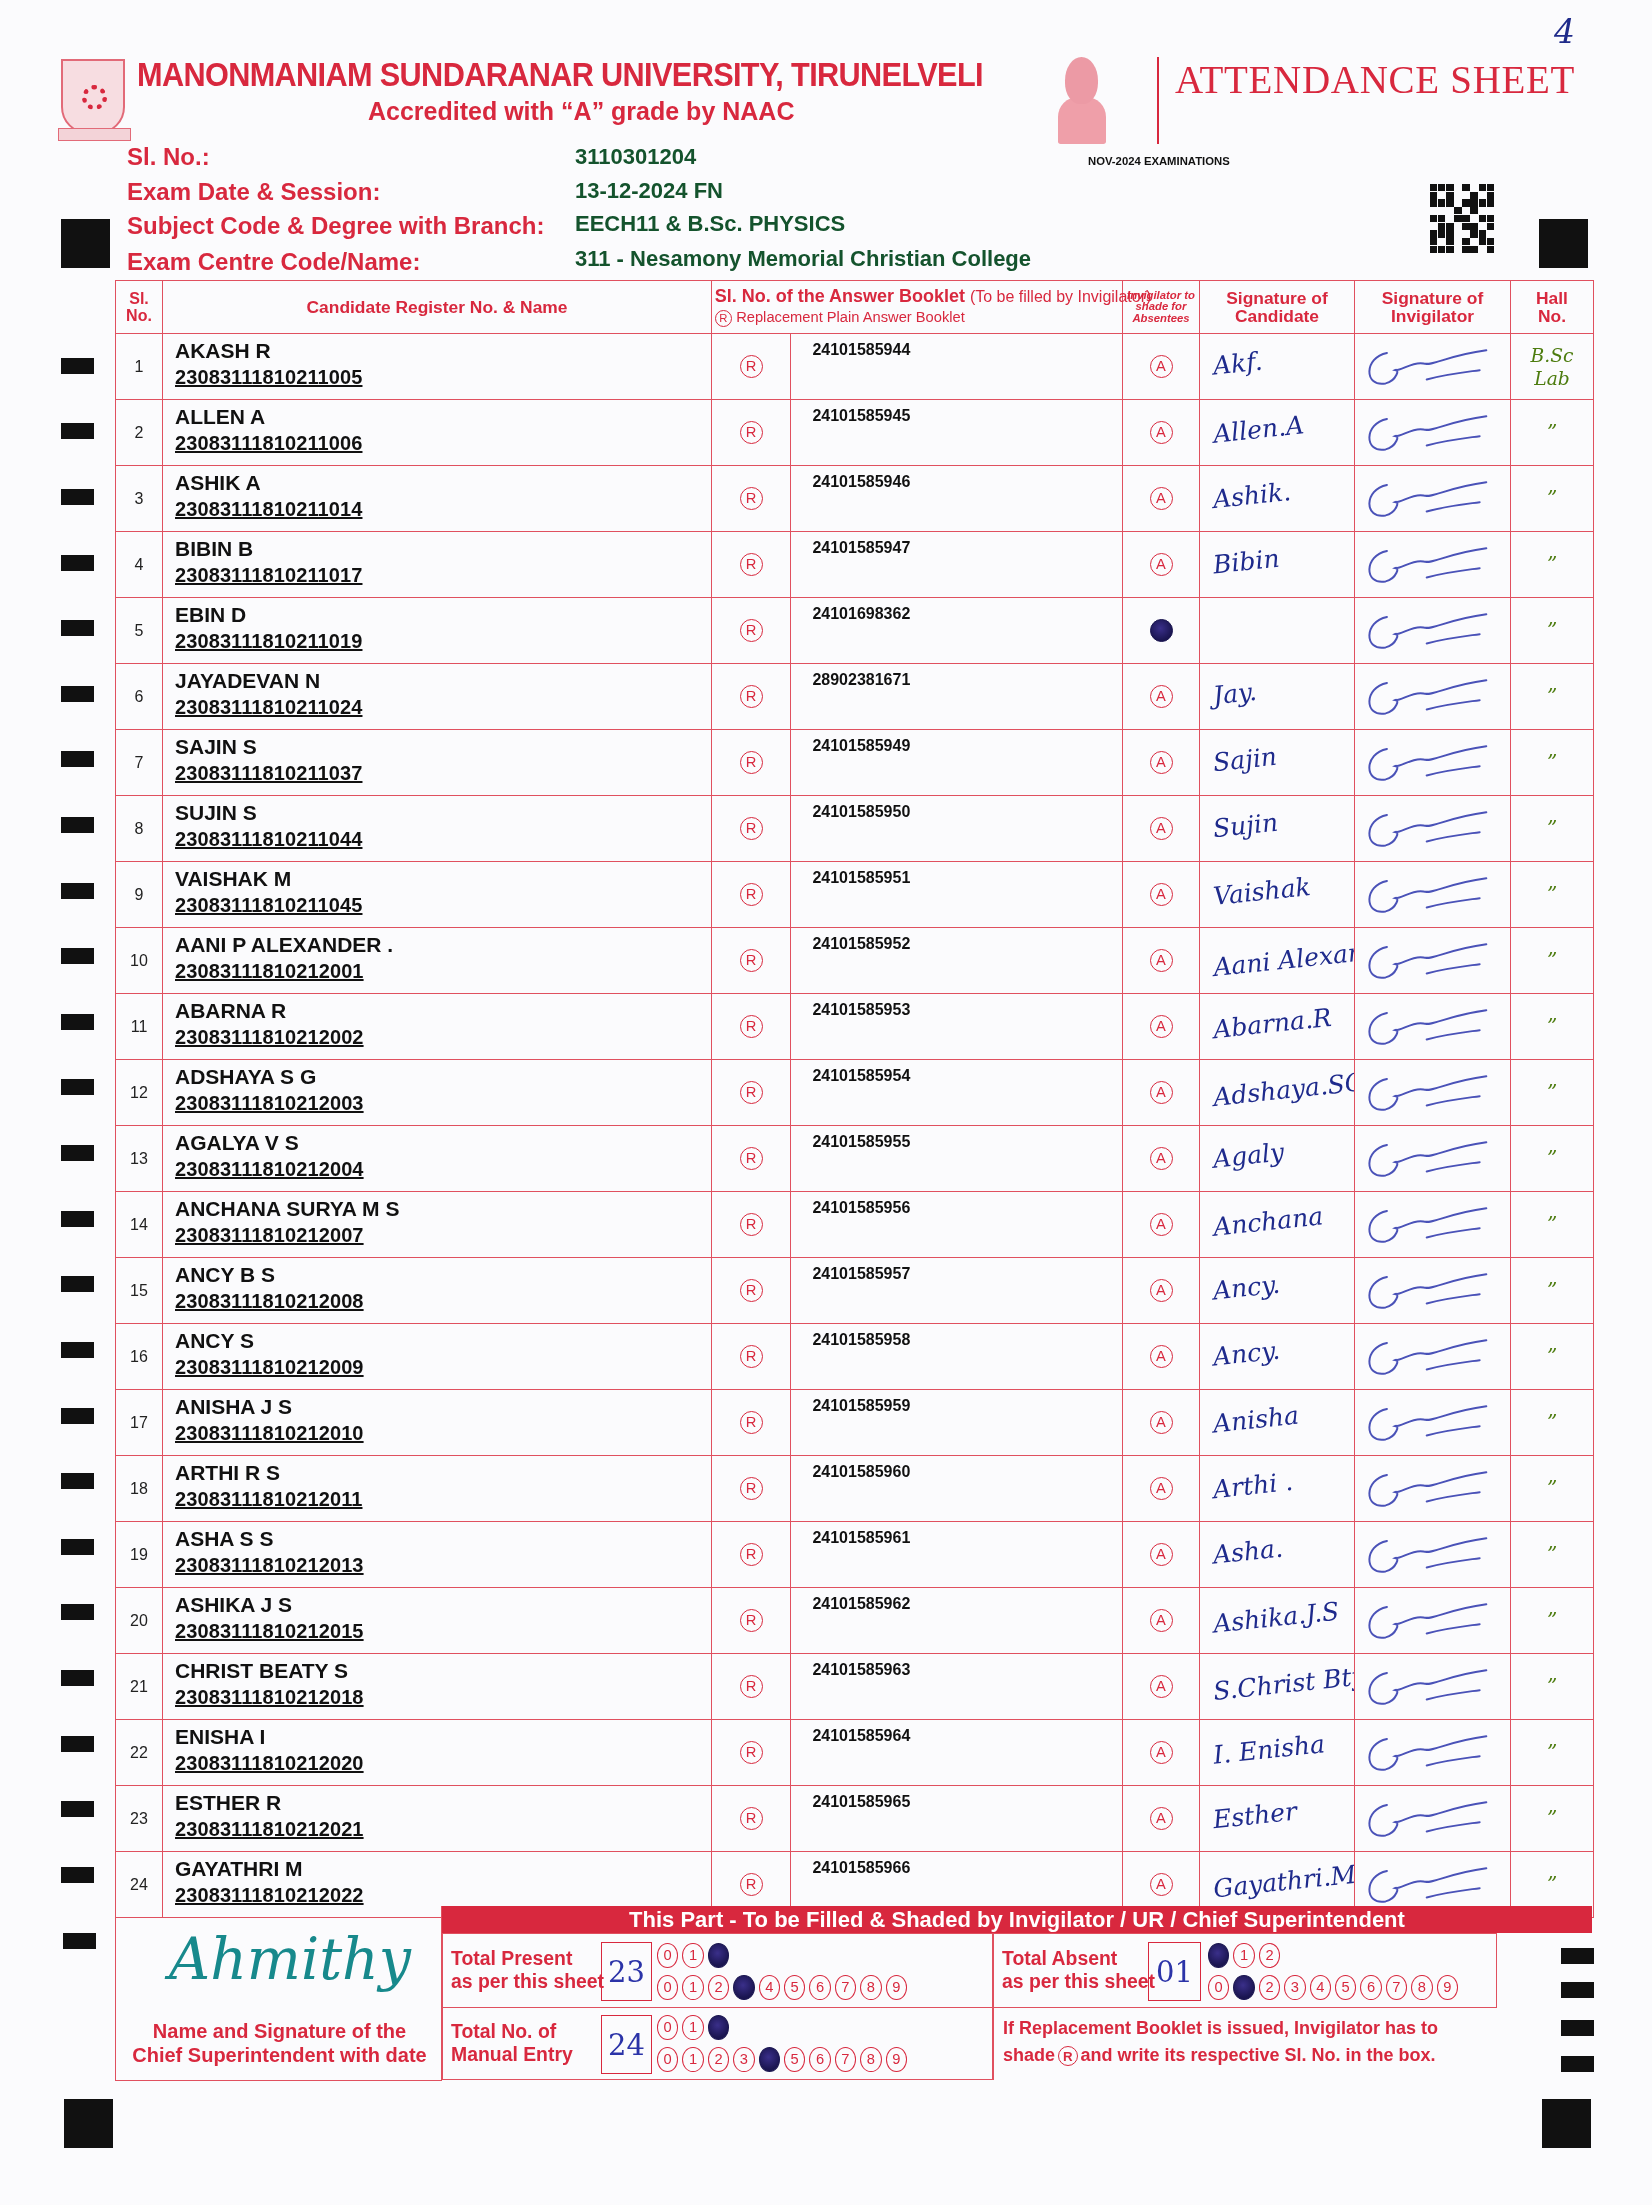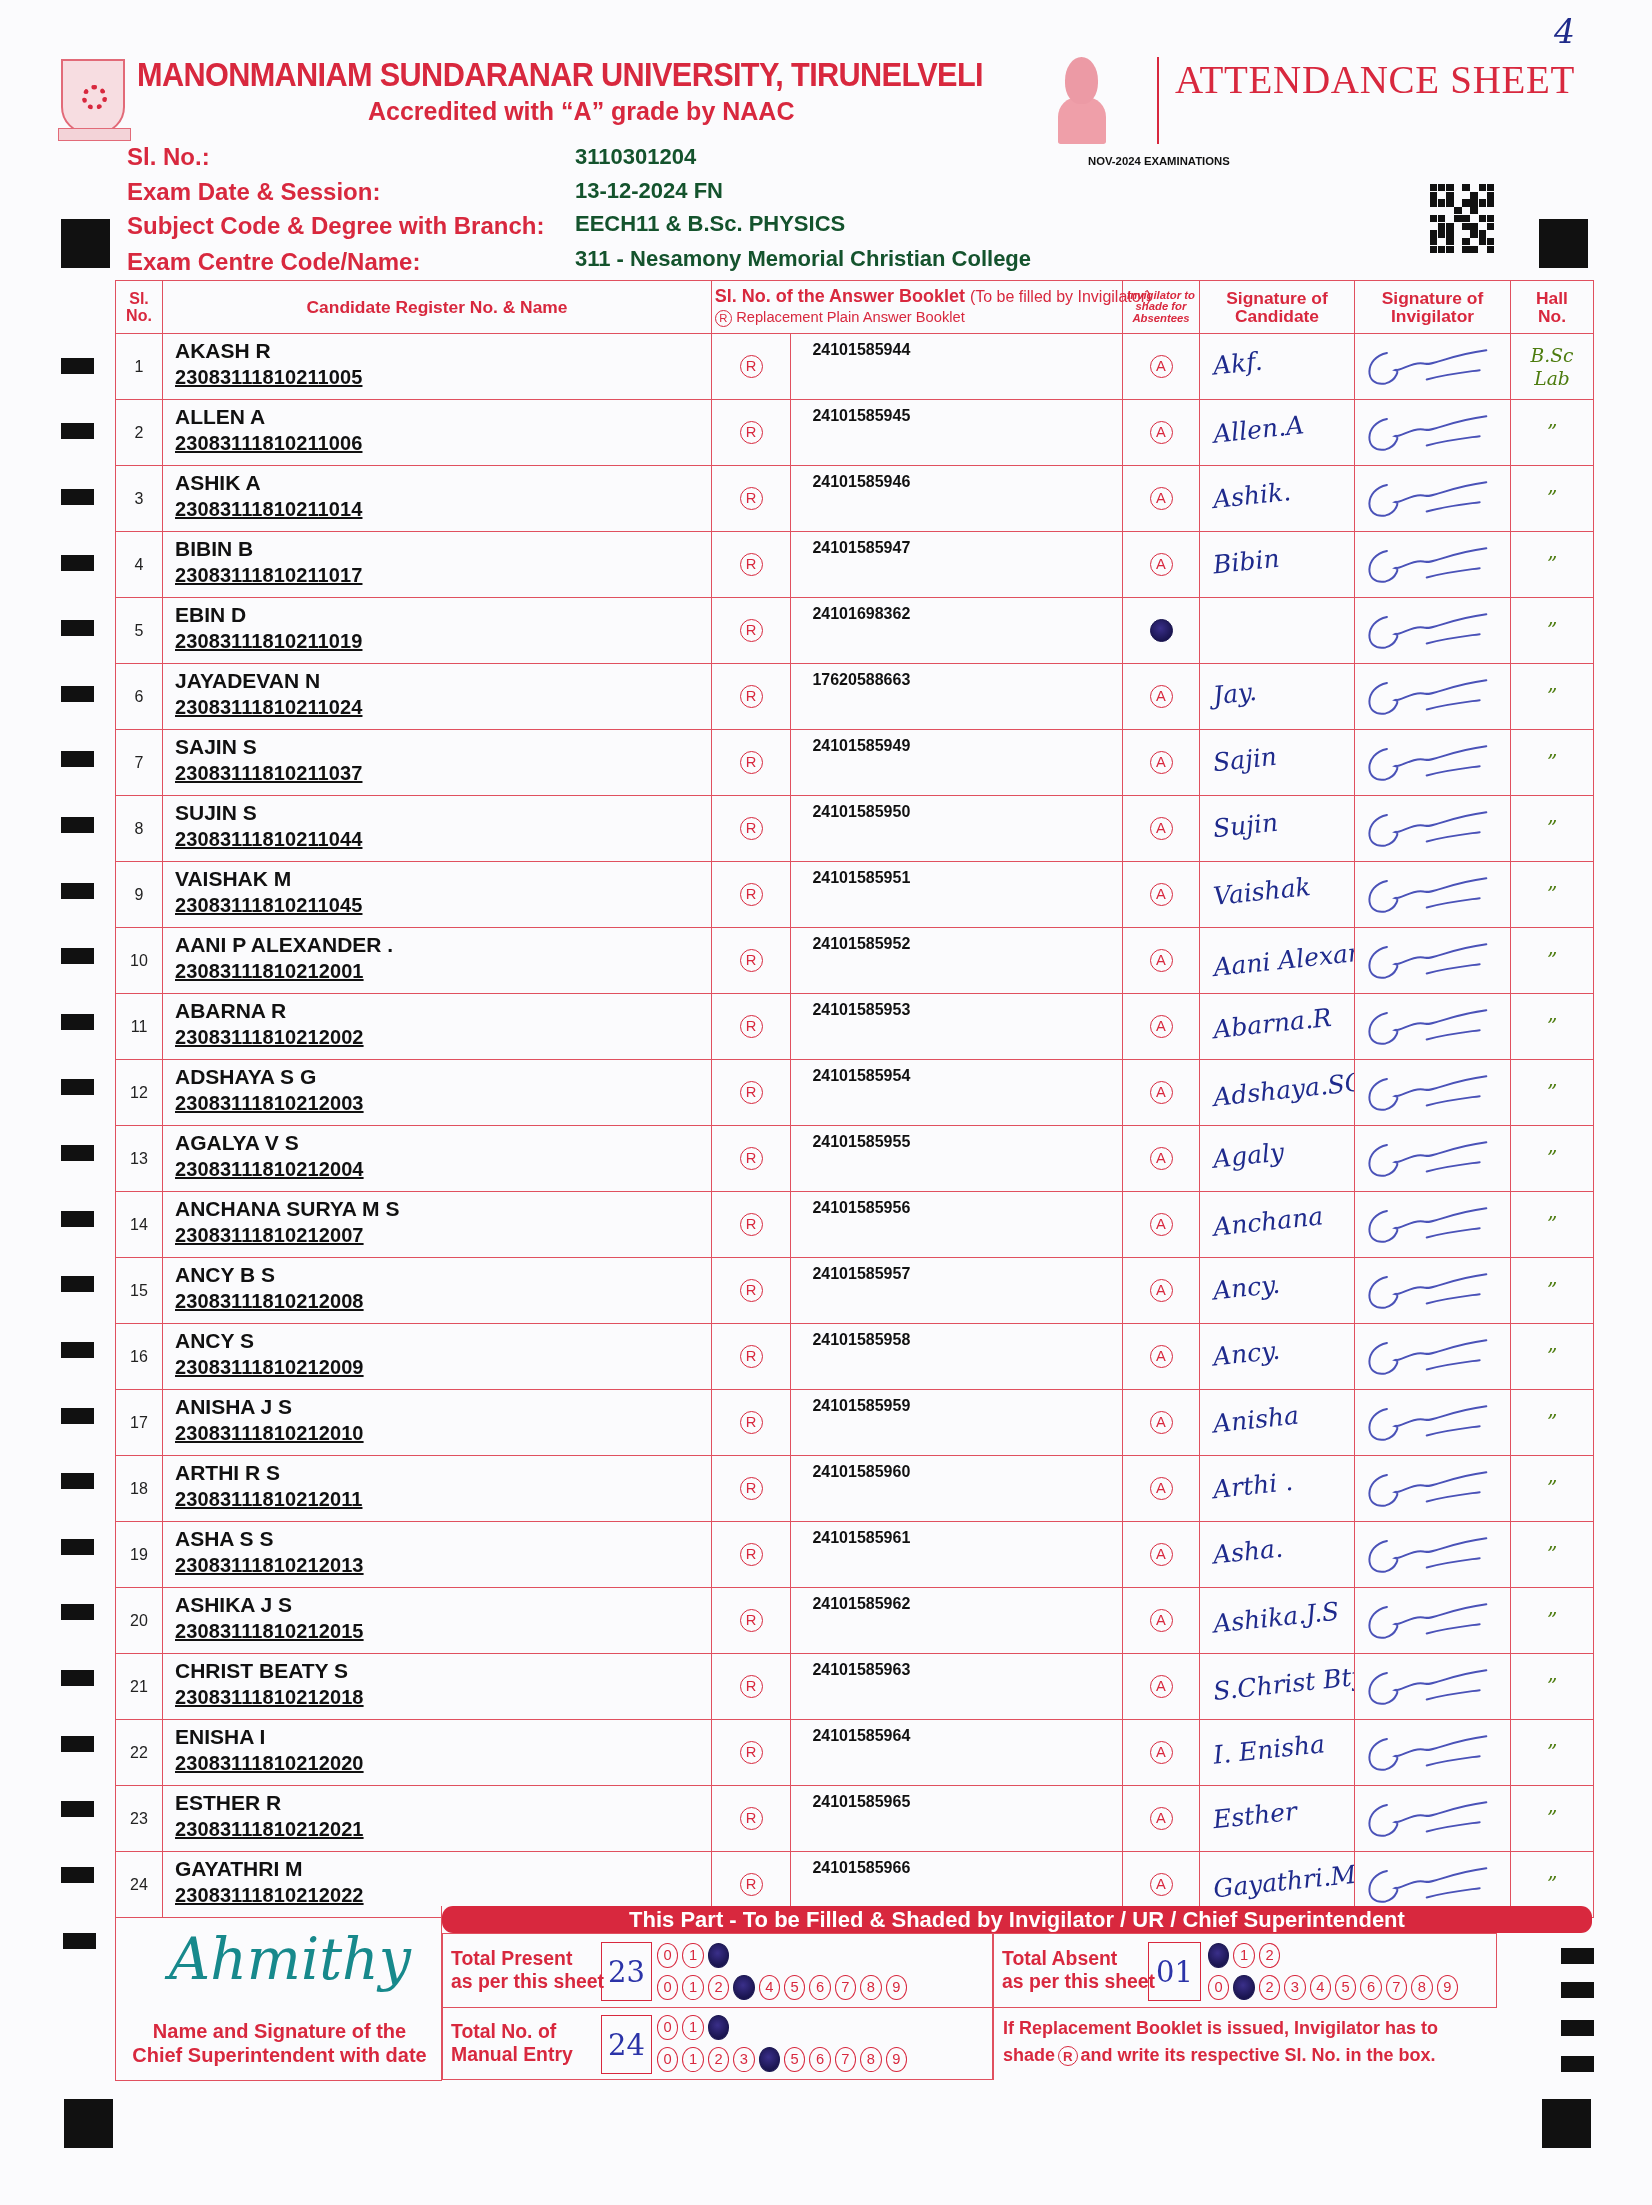--- a/index.html
+++ b/index.html
@@ -50,21 +50,21 @@
   .sig span { position:absolute; left: 13.3px; top: 14.7px; font-family: "DejaVu Serif", serif; font-style: italic; font-size: 25px; color: #1e2a8c; white-space: nowrap; transform: rotate(-6deg); }
   .inv-sig { position: relative; }
   .inv-sig svg { position:absolute; left: 5.3px; top: 6.7px; }
   .hall { text-align:center; font-family: "DejaVu Serif", serif; font-style: italic; color: #4d7c0f; font-size: 20px; line-height: 23px; }
 
   
   .bottom { left: 115px; top: 1906px; width: 1477px; height: 175px; position:absolute; }
   .cs-box { position:absolute; left: 0; top: 0; width: 327px; height: 175px; border: 1.3px solid #e0505f; border-top: none; }
   .cs-sig { position:absolute; left: 53px; top: 20px; font-family: "DejaVu Serif", serif; font-style: italic; font-size: 57px; color: #17898c; white-space: nowrap; }
   .cs-label { position:absolute; left: 0; top: 113px; width: 327px; text-align:center; color:#d8283e; font-weight:bold; font-size: 20px; line-height: 24px; }
-  .banner { position:absolute; left: 327px; top: 0; width: 1150px; height: 27px; background:#d8283e; color:#fff; font-weight:bold; font-size: 22px; text-align:center; line-height: 27px; border-radius: 11px; }
+  .banner { position:absolute; left: 327px; top: 0; width: 1150px; height: 27px; background:#d8283e; color:#fff; font-weight:bold; font-size: 22px; text-align:center; line-height: 27px; }
   .tp-box { position:absolute; border: 1.3px solid #e0505f; }
   .tp-label { position:absolute; color:#d8283e; font-weight:bold; font-size: 19.4px; line-height: 23px; white-space: nowrap; }
   .tp-write { position:absolute; border: 1.3px solid #d8283e; width: 36px; height: 59px; font-family: "DejaVu Serif", serif; color:#2b33a8; font-size: 29px; text-align:center; line-height: 59px; }
   .bub-row { position:absolute; display:flex; gap: 4px; }
   .bub-row .bubble { width: 21.4px; height: 25px; font-size: 14.7px; border-radius: 50%; }
   .note { position:absolute; color:#d8283e; font-weight:bold; font-size: 18px; line-height: 27px; white-space: nowrap; }
 </style>
 </head>
 <body>
 
@@ -325,21 +325,21 @@
         </td>
         <td class="hall">”</td>
       </tr>
       <tr class="row">
         <td class="sl">6</td>
         <td class="cand">
           <span class="nm">JAYADEVAN N</span>
           <span class="reg">23083111810211024</span>
         </td>
         <td class="bub-cell"><span class="bubble">R</span></td>
-        <td class="booklet">17620588663</td>
+        <td class="booklet">28902381671</td>
         <td class="bub-cell"><span class="bubble">A</span></td>
         <td class="sig">
           <span>Jay.</span>
         </td>
         <td class="inv-sig">
           <svg width="140" height="53" viewBox="0 0 210 80">
             <path d="M40 18 C5 25 5 70 38 64 C55 60 60 40 52 44 C60 46 80 30 95 34 C110 38 130 22 190 14 M100 58 C130 50 150 48 180 44" fill="none" stroke="#4a52b8" stroke-width="3" stroke-linecap="round"></path>
           </svg>
         </td>
         <td class="hall">”</td>

